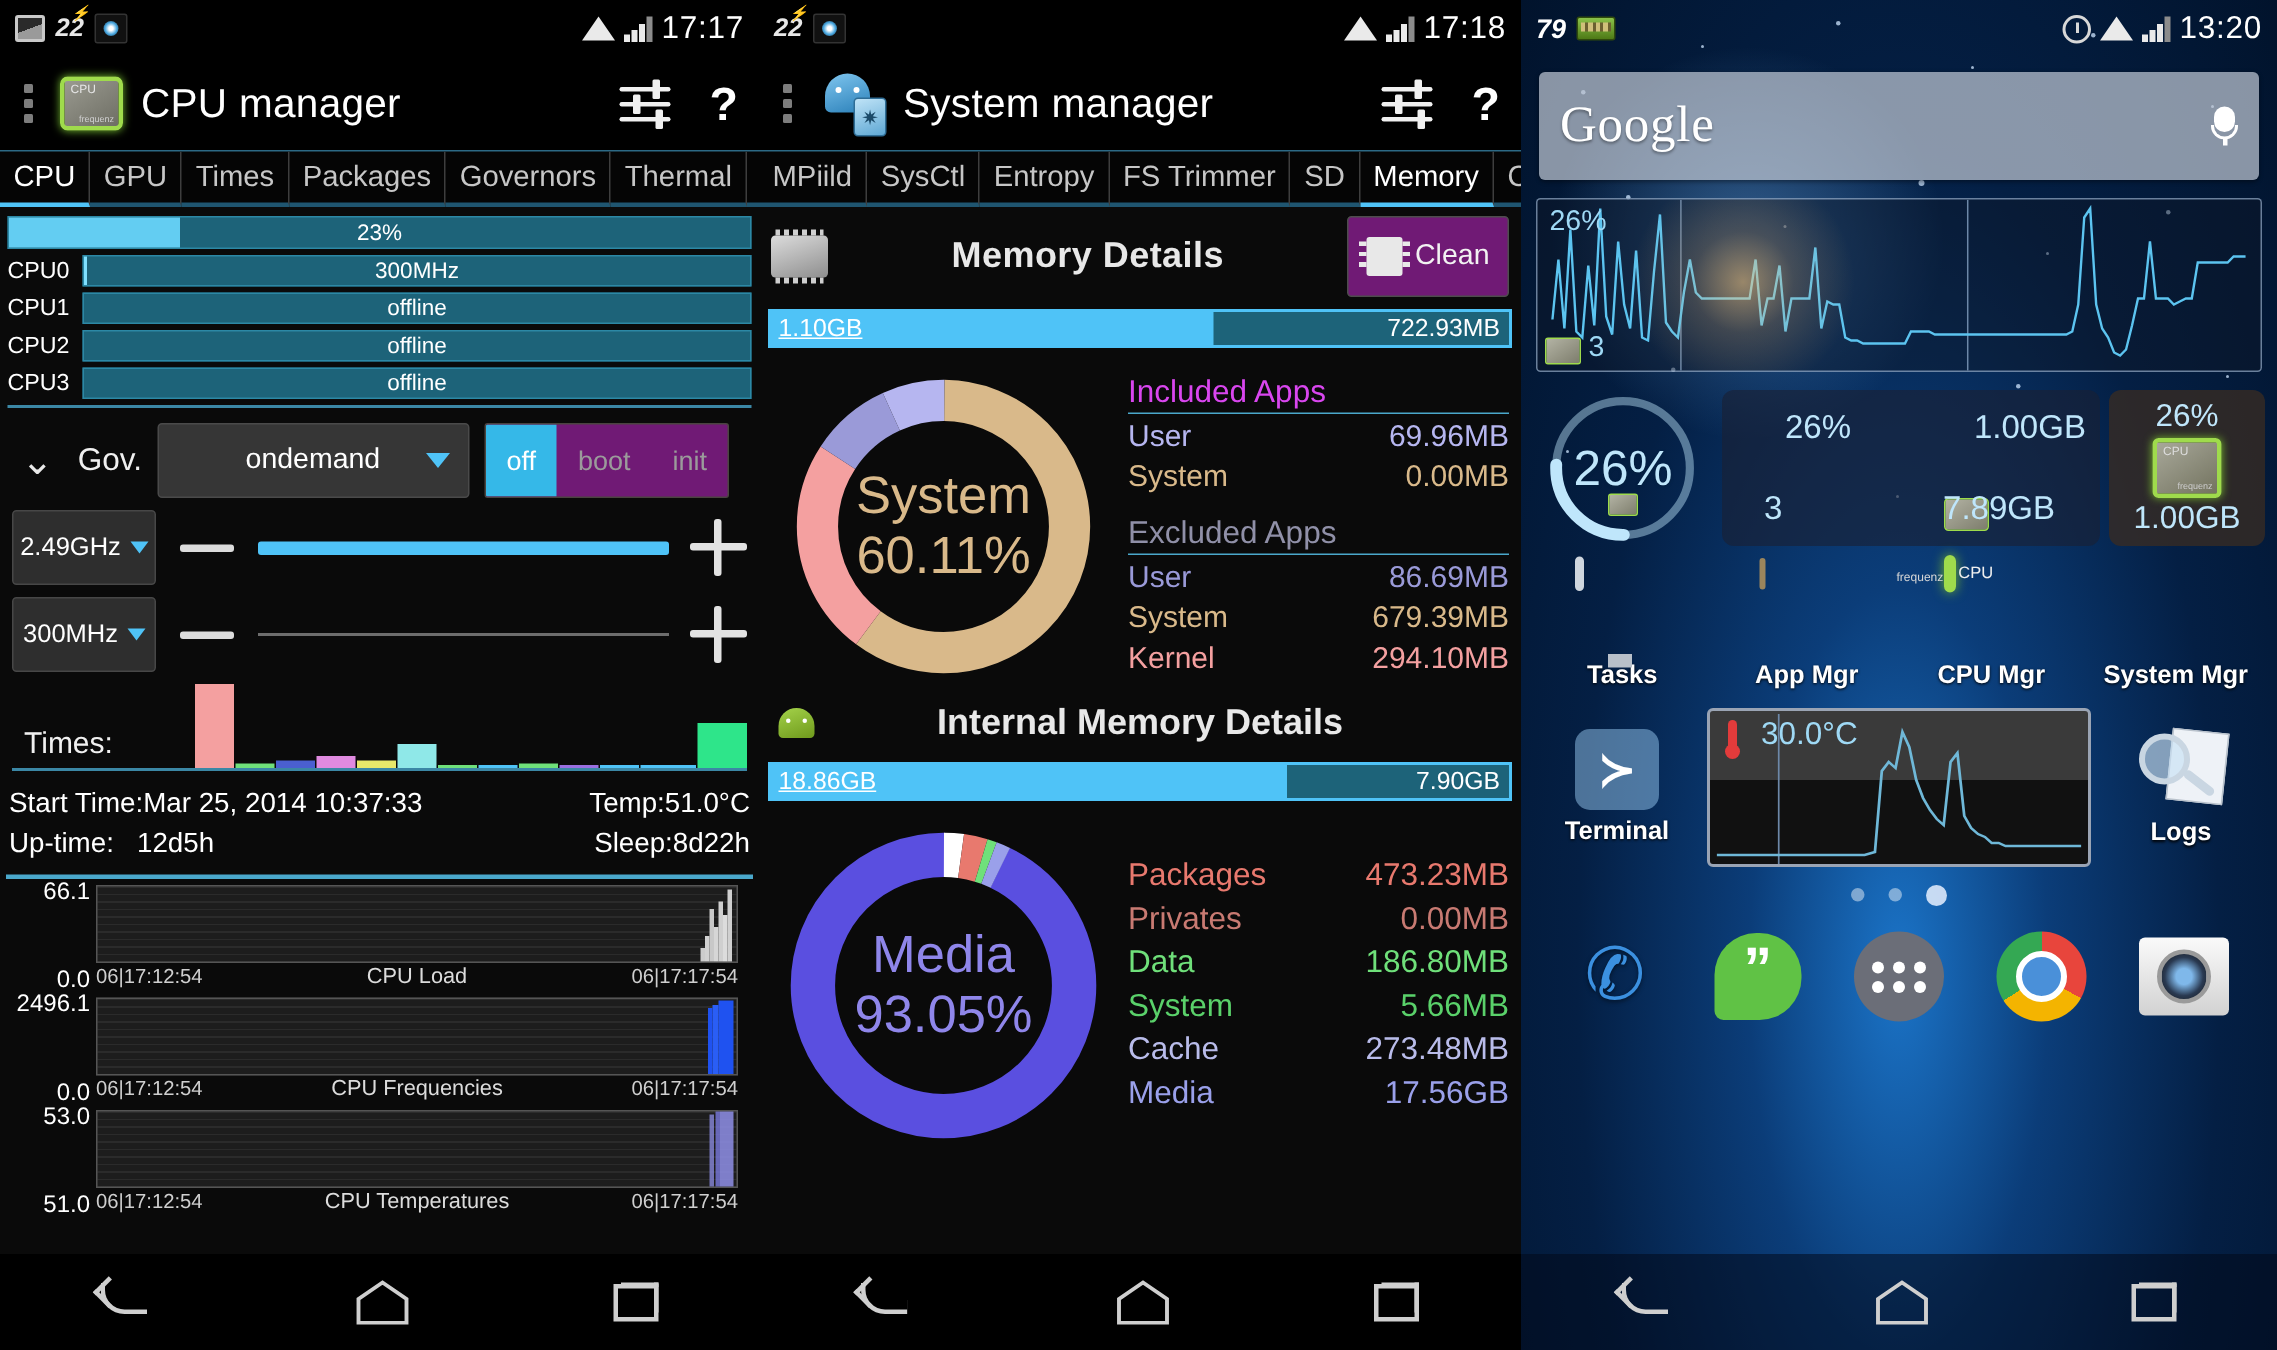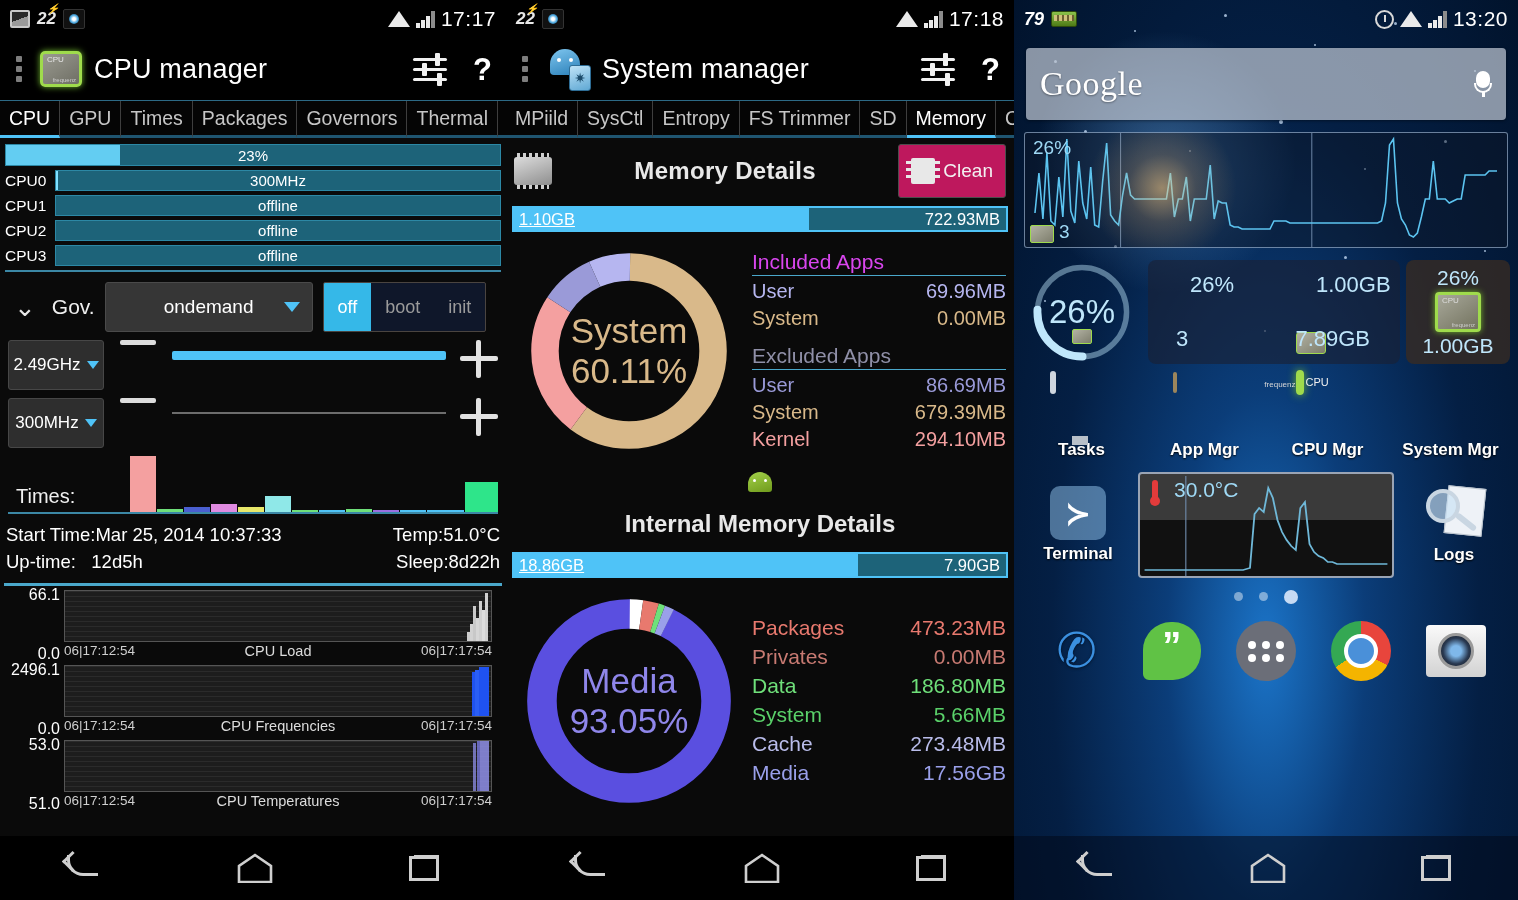--- a/index.html
+++ b/index.html
@@ -101,28 +101,28 @@
   
   .gov-row { display:flex;align-items:center;gap:10px;padding:10px 8px 4px 8px; }
   .chev { color:#e9e9e9; font-size:26px; line-height:1; padding:0 6px;}
   .gov-lbl { color:#f0f0f0; font-size:21px; }
   .gov-select { flex:1; max-width:208px; height:50px; background:#363636;
     border:1px solid #4a4a4a; border-radius:3px; display:flex;align-items:center;
     justify-content:center; position:relative; color:#fff; font-size:19px;}
   .gov-select .caret{position:absolute;right:12px;top:50%;transform:translateY(-50%);
     width:0;height:0;border-left:8px solid transparent;border-right:8px solid transparent;
     border-top:10px solid #4fc3f7;}
-  .seg { display:flex; background:#0f172a; border-radius:2px; height:50px; overflow:hidden;
+  .seg { display:flex; background:#701a75; border-radius:2px; height:50px; overflow:hidden;
     border:1px solid #4a4440;justify-content:space-between;}
   .seg div { display:flex;align-items:center;justify-content:center;
     padding:0 14px; color:#9b9b9b; font-size:18px; }
   .seg div.on { background:#35b8e8; color:#fff; font-weight:500; }
 
   
-  .freq-row { display:flex; gap:0; padding:4px 8px; }
+  .freq-row { display:flex; align-items:center; gap:0; padding:4px 8px; }
   .freq-sel { width:96px;height:50px;background:#2e2e2e;border:1px solid #474747;border-radius:3px;
     display:flex;align-items:center;justify-content:center;gap:6px;color:#fff;font-size:17px;}
   .freq-sel .caret{width:0;height:0;border-left:6px solid transparent;border-right:6px solid transparent;
     border-top:8px solid #4fc3f7;}
   .minus { width:36px;height:5px;background:#dcdcdc;border-radius:2px;margin:0 16px;}
   .track { flex:1; position:relative; height:30px; display:flex; align-items:center; }
   .track .rail { position:absolute;left:0;right:0;height:2px;background:#6d6d6d; }
   .track .rail.full { height:9px;background:#4fc3f7;border-radius:2px; }
   .knob { position:absolute; width:30px;height:30px; }
   .knob .half { width:30px;height:30px;border-radius:50%;
@@ -162,21 +162,21 @@
 
   
   .md-head { display:flex;align-items:center;gap:10px;padding:6px 8px 4px 8px; }
   .chip-icon { width:38px;height:28px;border-radius:3px;
     background:linear-gradient(160deg,#dcdcdc,#8e8e8e); position:relative; }
   .chip-icon::before,.chip-icon::after{content:"";position:absolute;left:3px;right:3px;height:4px;
     background:repeating-linear-gradient(90deg,#cfcfcf 0 3px, transparent 3px 6px);}
   .chip-icon::before{top:-4px;} .chip-icon::after{bottom:-4px;}
   .md-title { flex:1; text-align:center; color:#e8e8e8; font-size:24px; font-weight:bold;
     letter-spacing:.3px;}
-  .clean-btn { background:#be185d; border:1px solid #4d4d4d; border-radius:3px;
+  .clean-btn { background:#701a75; border:1px solid #4d4d4d; border-radius:3px;
     height:54px; display:flex;align-items:center;gap:8px;padding:0 12px; }
   .clean-btn .glyph { width:24px;height:26px;border-radius:2px;background:#e8e8e8; position:relative;}
   .clean-btn .glyph::before,.clean-btn .glyph::after{content:"";position:absolute;top:3px;bottom:3px;width:5px;
     background:repeating-linear-gradient(#e8e8e8 0 3px, transparent 3px 7px);}
   .clean-btn .glyph::before{left:-5px;} .clean-btn .glyph::after{right:-5px;}
   .clean-btn span { color:#f2f2f2; font-size:19px;}
   .mem-bar { margin:4px 6px; height:26px; background:#1d6379; border:2px solid #4fc3f7;
     position:relative; display:flex; align-items:center; }
   .mem-bar .fill{position:absolute;left:0;top:0;bottom:0;background:#4fc3f7;}
   .mem-bar .lt{position:relative;color:#fff;font-size:16.5px;padding-left:5px;text-decoration:underline;}
@@ -186,21 +186,21 @@
   .donut-wrap { width:246px; display:flex;align-items:center;justify-content:center;position:relative;}
   .donut-center { position:absolute; text-align:center; }
   .donut-center .t1 { font-size:35px; }
   .donut-center .t2 { font-size:35px; }
   .legend { flex:1; padding-right:8px; }
   .legend-h { font-size:21px; padding-bottom:1px; }
   .legend-line { height:1px; background:#4aa8cb; margin-bottom:2px; }
   .legend-row { display:flex; justify-content:space-between; font-size:20px; line-height:1.35;}
   .legend-gap { height:12px; }
 
-  .im-head { display:flex;align-items:center;gap:8px;padding:4px 8px 2px 8px;flex-direction:column; }
+  .im-head { display:flex;gap:8px;padding:4px 8px 2px 8px; }
   .droid-sm { width:34px;height:34px;position:relative;}
   .droid-sm .h{position:absolute;left:5px;top:4px;width:24px;height:20px;border-radius:12px 12px 3px 3px;
     background:linear-gradient(160deg,#a4d24a,#6f9a1c);}
   .droid-sm .h::before,.droid-sm .h::after{content:"";position:absolute;width:3px;height:3px;border-radius:50%;
     background:#fff;top:7px;} .droid-sm .h::before{left:5px;} .droid-sm .h::after{right:5px;}
   .im-title { flex:1; text-align:center; color:#e8e8e8; font-size:24px; font-weight:bold; }
 
   .legend2-row { display:flex; justify-content:space-between; font-size:21px; line-height:1.38;}
 
   

